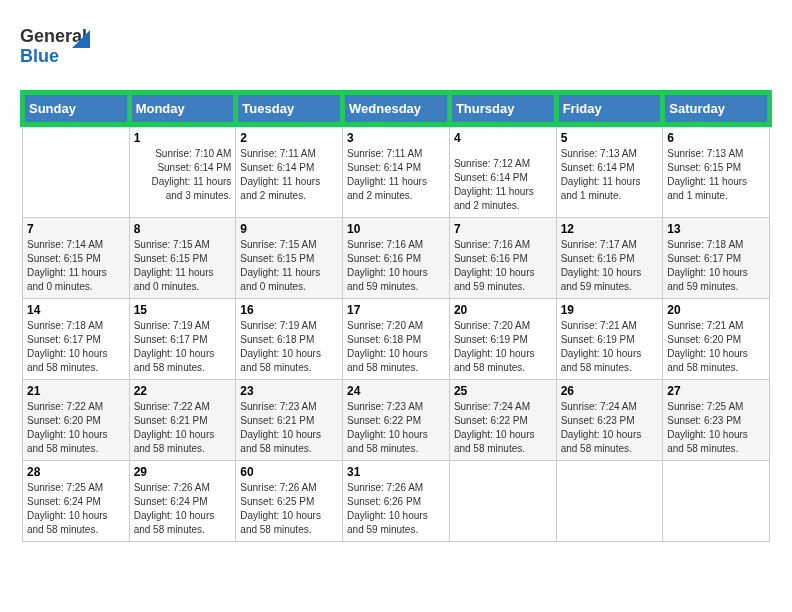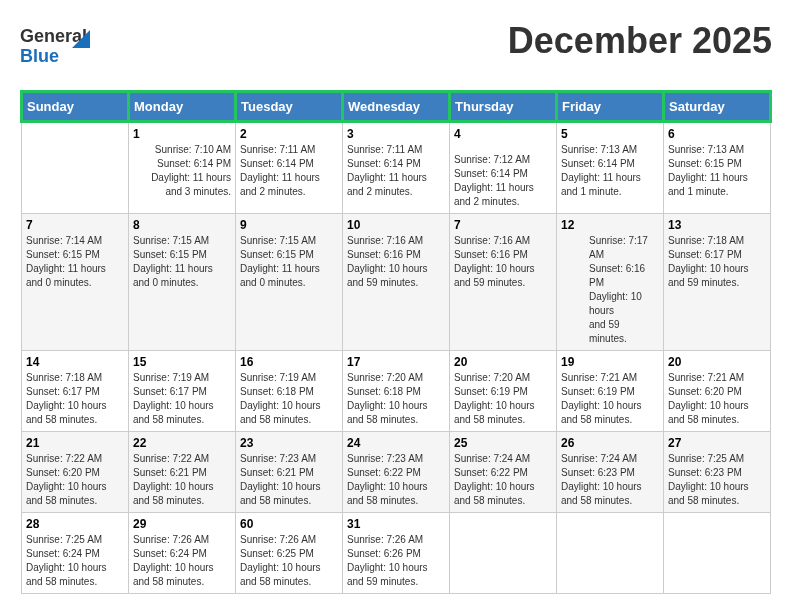--- a/index.html
+++ b/index.html
@@ -59,37 +59,36 @@
       font-weight: bold;
       font-size: 12px;
       margin-bottom: 2px;
     }
     .day-info {
       font-size: 10px;
       color: #333;
       line-height: 1.4;
     }
     .empty-cell { background: #f9f9f9; }
-    thead tr th { border: 3px solid #22c55e; }
+    thead tr th { border: 5px solid #22c55e; }
   </style>
 </head>
 <body>
 
 <div class="header">
   <div class="logo-wrapper">
     <div>
       <svg width="70" height="50" viewBox="0 0 70 50">
         <text x="0" y="22" font-family="Arial" font-size="18" font-weight="bold" fill="#333">General</text>
         <text x="0" y="42" font-family="Arial" font-size="18" font-weight="bold" fill="#1a6fbd">Blue</text>
         <polygon points="52,28 70,28 70,10" fill="#1a6fbd"></polygon>
       </svg>
     </div>
   </div>
   <div class="title-block">
-    <h1>December 2025</h1>
   </div>
 </div>
 
 <table>
   <thead>
     <tr>
     <th>Sunday</th>
         <th>Monday</th>
         <th>Tuesday</th>
         <th>Wednesday</th>
@@ -175,21 +174,21 @@
         </td>
         <td>
           <div class="day-num">7</div>
           <div class="day-info" style="white-space: pre-line;">Sunrise: 7:16 AM
 Sunset: 6:16 PM
 Daylight: 10 hours
 and 59 minutes.</div>
         </td>
         <td>
           <div class="day-num">12</div>
-          <div class="day-info" style="white-space: pre-line; margin-left: 28px;">Sunrise: 7:17 AM
+          <div class="day-info" style="white-space: pre-line;">Sunrise: 7:17 AM
 Sunset: 6:16 PM
 Daylight: 10 hours
 and 59 minutes.</div>
         </td>
         <td>
           <div class="day-num">13</div>
           <div class="day-info" style="white-space: pre-line;">Sunrise: 7:18 AM
 Sunset: 6:17 PM
 Daylight: 10 hours
 and 59 minutes.</div>

